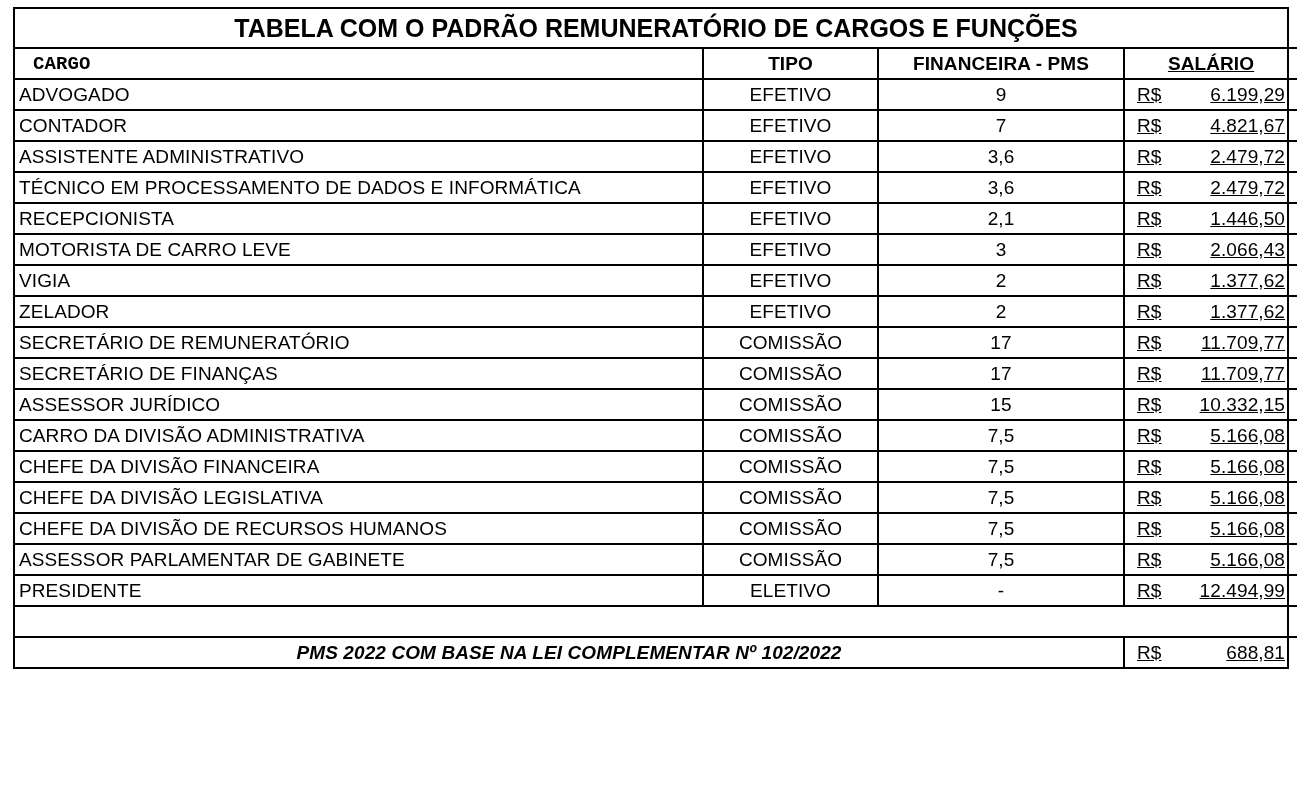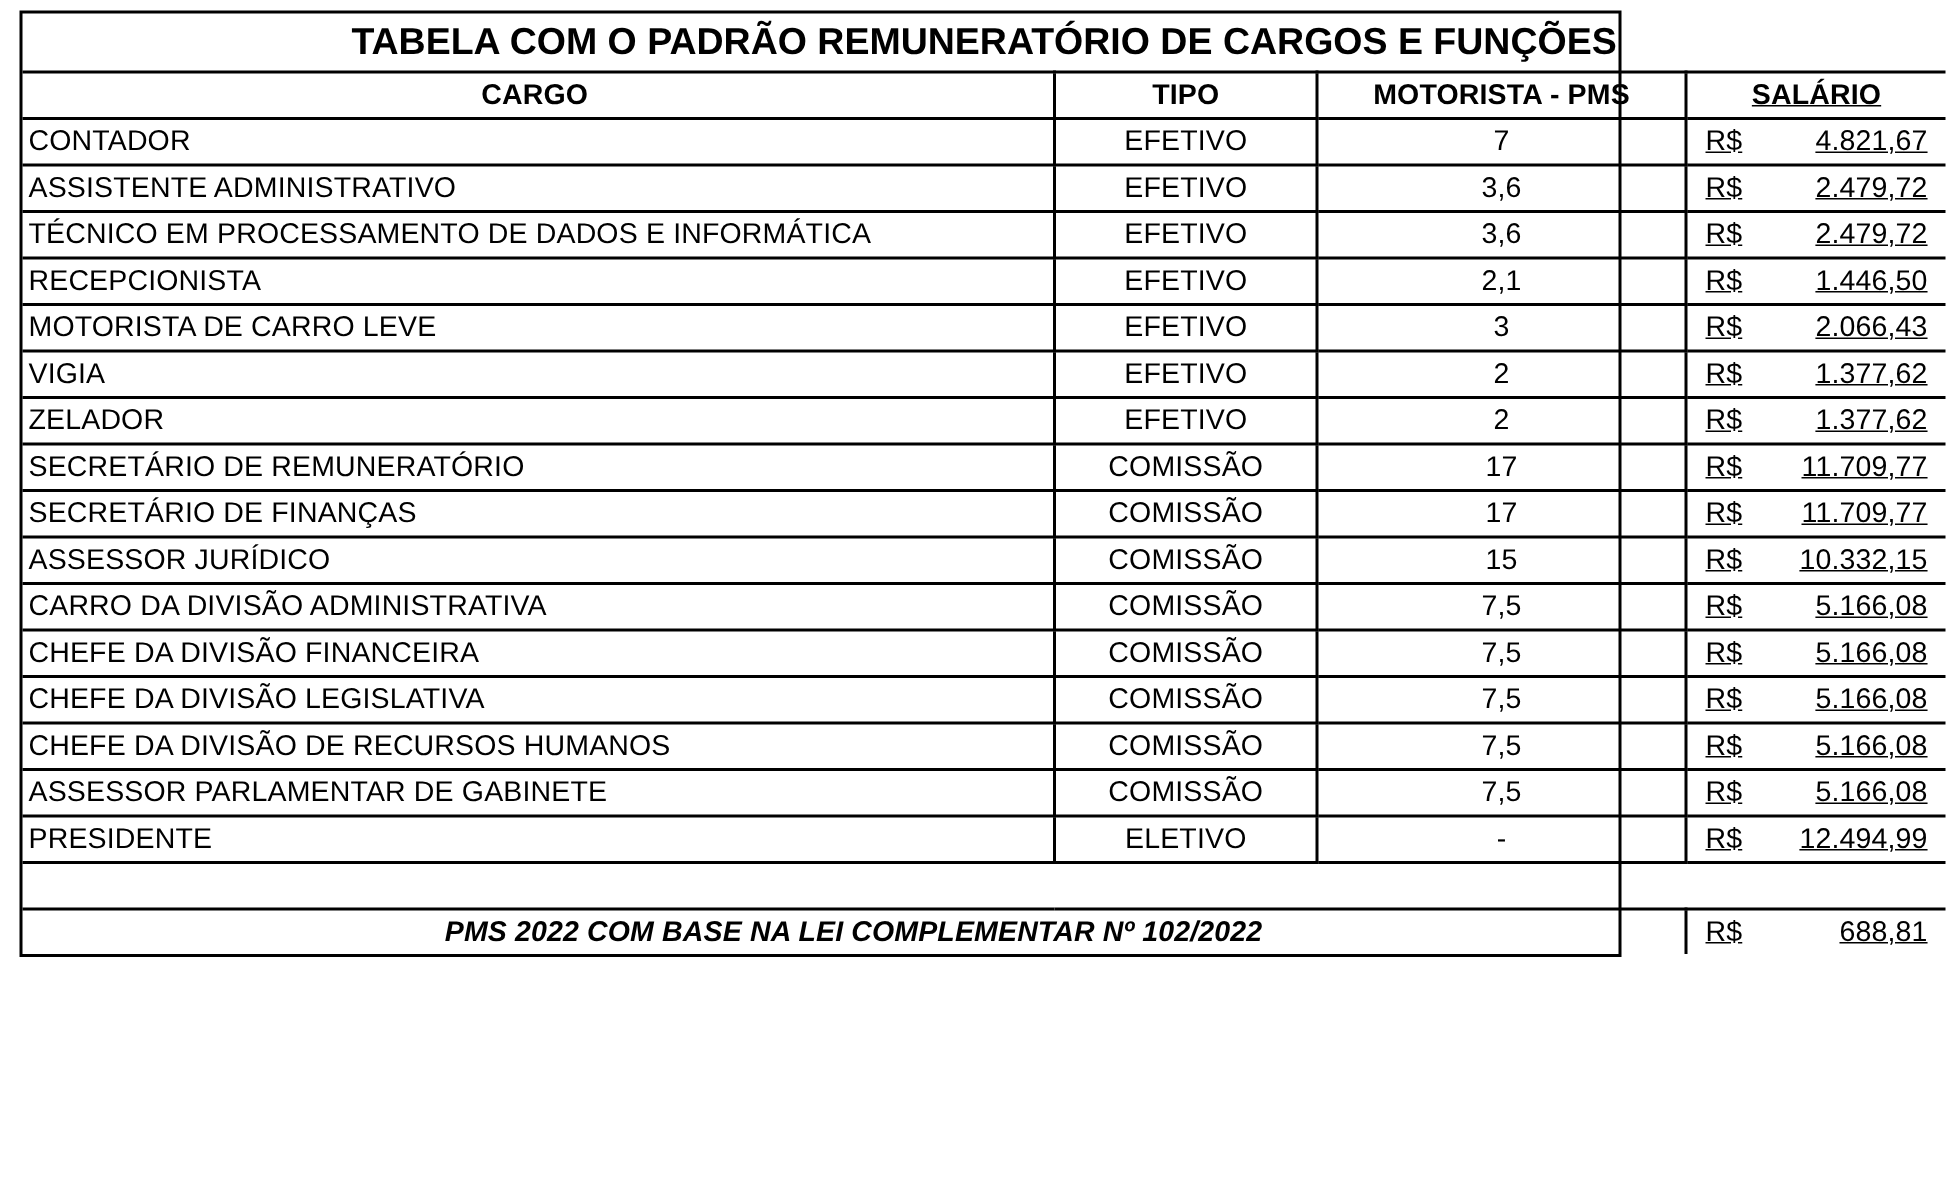--- a/index.html
+++ b/index.html
@@ -12,21 +12,21 @@
     }
     body {
       font-family: "Liberation Sans", "DejaVu Sans", sans-serif;
       color: #000;
       position: relative;
     }
     .sheet {
       position: absolute;
       left: 13px;
       top: 7px;
-      width: 1068px;
+      width: 1276px;
       border: 2px solid #000;
       box-sizing: border-box;
     }
     table {
       border-collapse: collapse;
       width: 100%;
       table-layout: fixed;
     }
     td, th {
       border: 2px solid #000;
@@ -43,21 +43,21 @@
     tr:last-child td { border-bottom: none; }
 
     .title-cell {
       height: 38px;
       font-size: 25px;
       font-weight: bold;
       text-align: center;
       letter-spacing: 0;
     }
     .hdr th { font-weight: bold; font-size: 19px; }
-    .hdr .c-cargo { text-align: center; padding-left: 0; }
+    .hdr .c-cargo { text-align: left; padding-left: 18px; font-family: Liberation Mono, monospace; }
     .c-cargo { text-align: left; padding-left: 4px; }
     .c-tipo, .c-venc { text-align: center; }
     .c-sal { padding: 0 12px 0 12px; text-decoration: underline; }
     .sal-wrap { display: flex; justify-content: space-between; align-items: center; }
     .empty-row td { height: 29px; }
     .footer-label {
       text-align: center;
       font-style: italic;
       font-weight: bold;
       font-size: 19px;
@@ -74,24 +74,35 @@
       <col style="width:246px">
       <col style="width:173px">
     </colgroup>
     <tbody id="tbody">
       <tr>
         <td colspan="4" class="title-cell">TABELA COM O PADRÃO REMUNERATÓRIO DE CARGOS E FUNÇÕES</td>
       </tr>
       <tr class="hdr">
         <th class="c-cargo">CARGO</th>
         <th class="c-tipo">TIPO</th>
-        <th class="c-venc">MOTORISTA - PMS</th>
+        <th class="c-venc">FINANCEIRA - PMS</th>
         <th class="c-sal" style="text-align:center">SALÁRIO</th>
       </tr>
 
+      <tr>
+          <td class="c-cargo">ADVOGADO</td>
+          <td class="c-tipo">EFETIVO</td>
+          <td class="c-venc">9</td>
+          <td class="c-sal">
+            <div class="sal-wrap">
+              <span>R$</span>
+              <span>6.199,29</span>
+            </div>
+          </td>
+        </tr>
         <tr>
           <td class="c-cargo">CONTADOR</td>
           <td class="c-tipo">EFETIVO</td>
           <td class="c-venc">7</td>
           <td class="c-sal">
             <div class="sal-wrap">
               <span>R$</span>
               <span>4.821,67</span>
             </div>
           </td>

